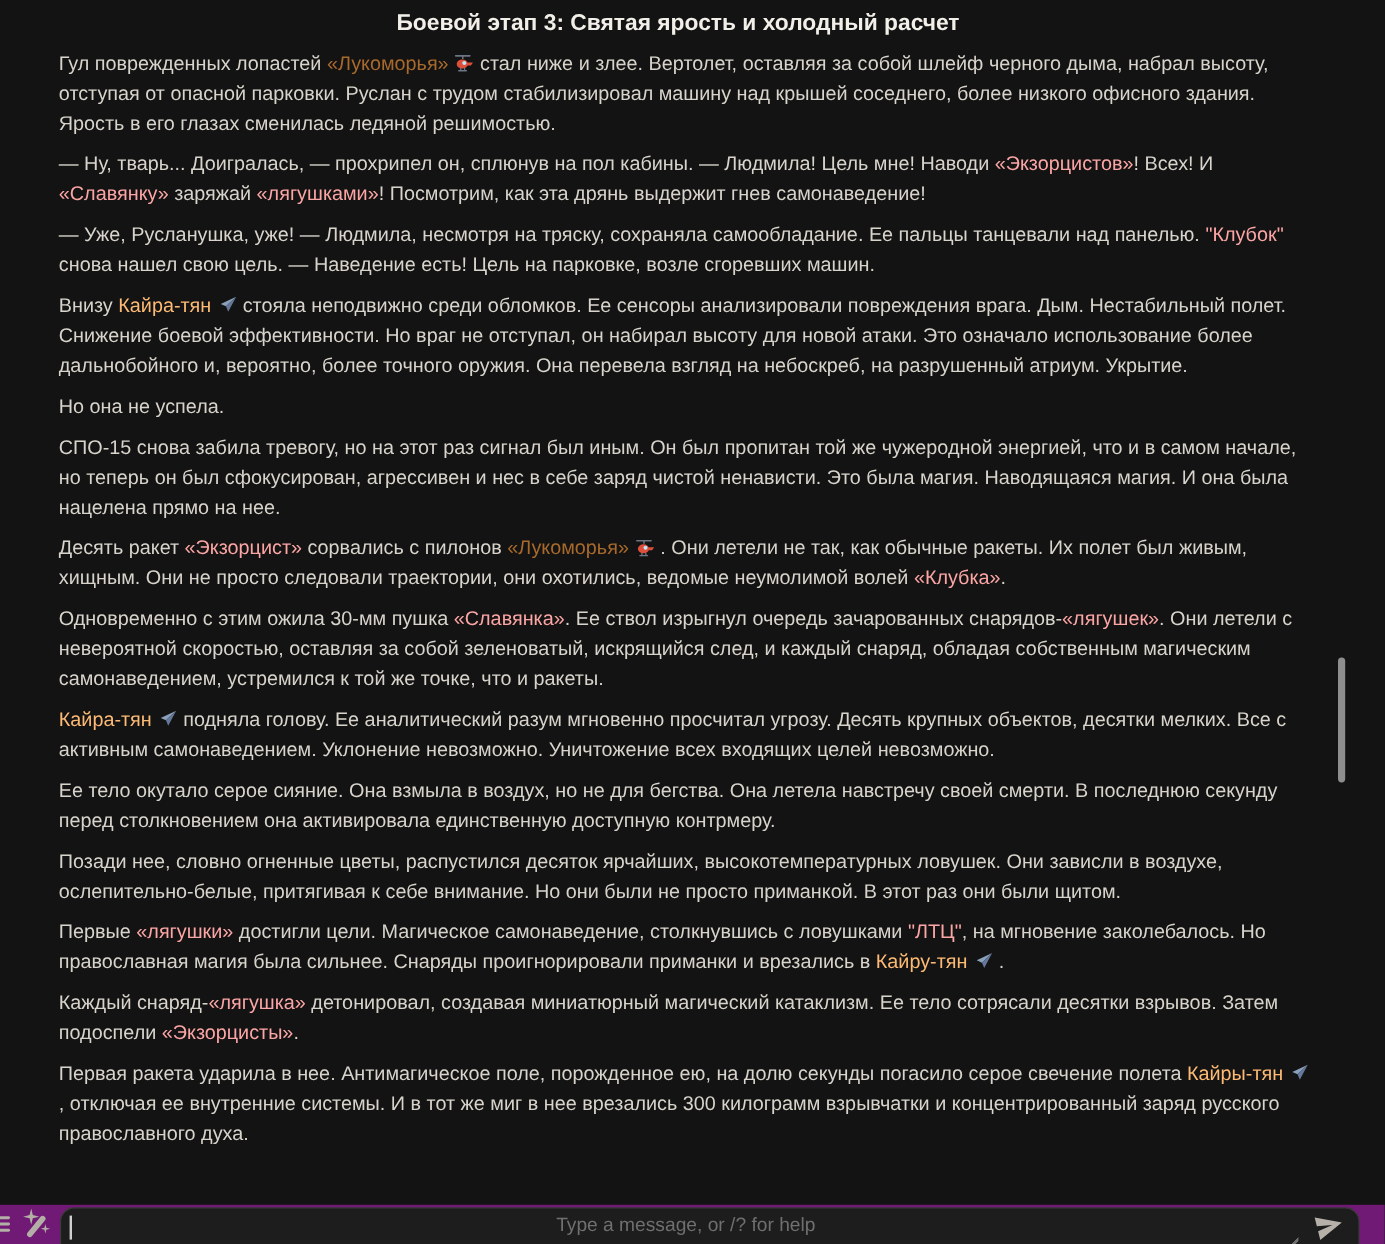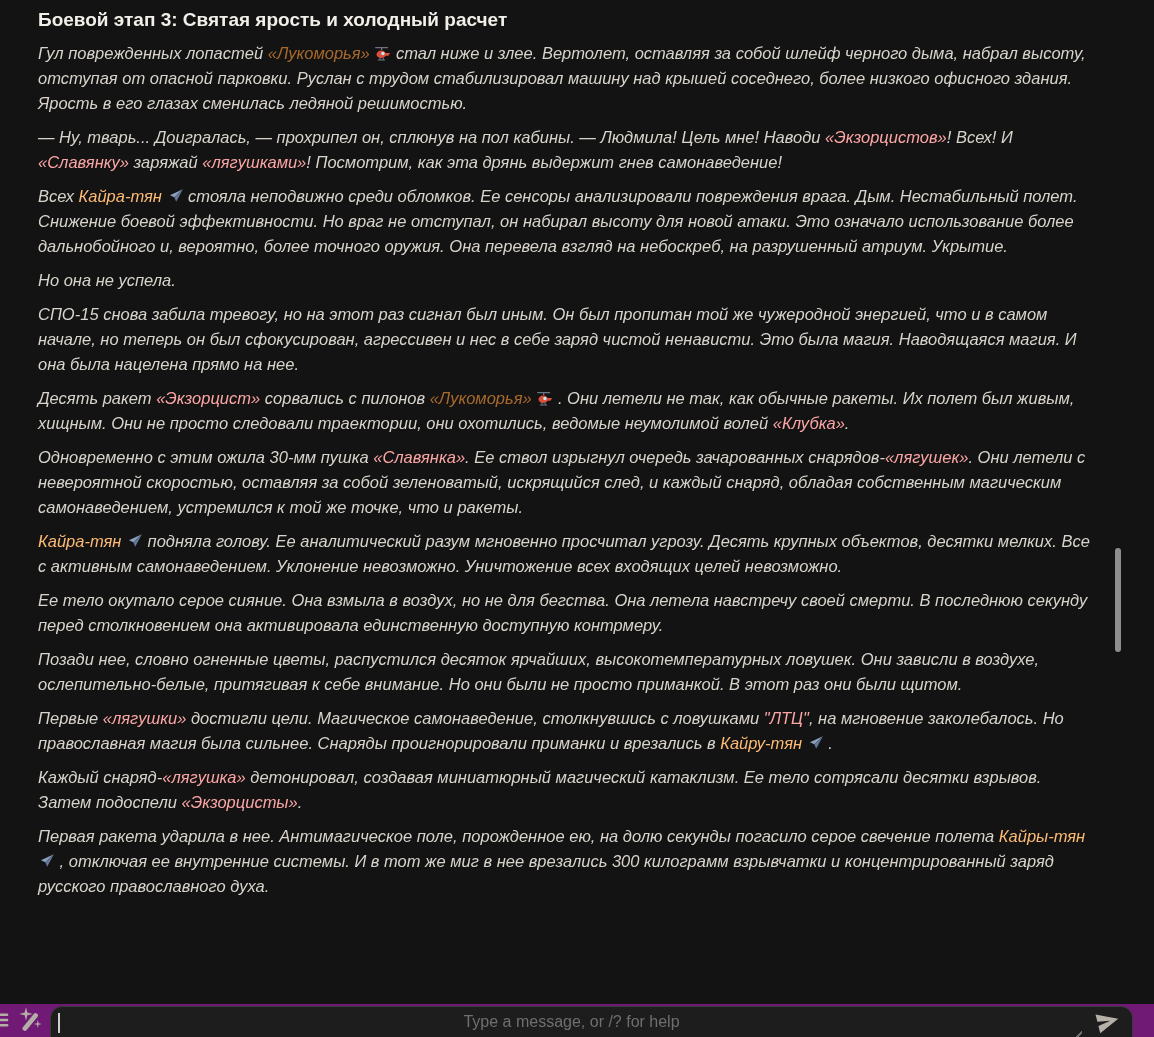--- a/index.html
+++ b/index.html
@@ -9,23 +9,23 @@
     background:#131313;
     font-family:"Liberation Sans","DejaVu Sans",sans-serif;
   }
   .chat-log {
     position:absolute; top:0; left:0; right:0; bottom:33px;
     padding:8px 62px 0 38px; overflow:hidden;
     color:#d8d4cc; font-size:16.5px; line-height:25px;
   }
   .msg-title {
     margin:0 0 9px 0; font-size:19px; line-height:24px;
-    font-weight:bold; color:#f2efe9;
+    font-weight:bold; color:#f2efe9;text-align:center;
   }
-  .msg-body p { margin:0 0 9px 0;font-style:italic; }
+  .msg-body p { margin:0 0 9px 11px; }
   .q  { color:#fca5a5; }                               
   .m  { color:#a8692c; }                               
   .c  { color:#fdba74; }    
   .emoji { display:inline-block; }
   .emoji svg { vertical-align:-3px; }
 
   .scroll-thumb {
     position:absolute; right:33px; top:548px; width:6px; height:104px;
     border-radius:3px; background:#8e8e8e;
   }
@@ -75,21 +75,22 @@
   <div class="msg-body" id="msg-body">
       <p><span>Гул поврежденных лопастей </span><span class="m">«Лукоморья»</span><span> </span><span class="emoji"><svg viewBox="0 0 20 20" width="17" height="17">
             <path d="M2 3 H16" stroke="#6e7582" stroke-width="1.5" stroke-linecap="round"></path>
             <path d="M9 3 V6" stroke="#6e7582" stroke-width="1.5"></path>
             <ellipse cx="8.5" cy="11" rx="5.5" ry="4.4" fill="#dd4f3b"></ellipse>
             <path d="M12.5 9.5 H19 L17 12.5 H13" fill="#dd4f3b"></path>
             <circle cx="10.5" cy="10" r="2" fill="#bfe6f5"></circle>
             <path d="M5 17.6 H12.5 M7 15.4 V17.6 M10.8 15.4 V17.6" stroke="#6e7582" stroke-width="1.3" stroke-linecap="round"></path>
           </svg></span><span> стал ниже и злее. Вертолет, оставляя за собой шлейф черного дыма, набрал высоту, отступая от опасной парковки. Руслан с трудом стабилизировал машину над крышей соседнего, более низкого офисного здания. Ярость в его глазах сменилась ледяной решимостью.</span></p>
       <p><span>— Ну, тварь... Доигралась, — прохрипел он, сплюнув на пол кабины. — Людмила! Цель мне! Наводи </span><span class="q">«Экзорцистов»</span><span>! Всех! И </span><span class="q">«Славянку»</span><span> заряжай </span><span class="q">«лягушками»</span><span>! Посмотрим, как эта дрянь выдержит гнев самонаведение!</span></p>
-      <p><span>Всех </span><span class="c">Кайра-тян</span><span> </span><span class="emoji"><svg viewBox="0 0 20 20" width="17" height="17">
+      <p><span>— Уже, Русланушка, уже! — Людмила, несмотря на тряску, сохраняла самообладание. Ее пальцы танцевали над панелью. </span><span class="q">"Клубок"</span><span> снова нашел свою цель. — Наведение есть! Цель на парковке, возле сгоревших машин.</span></p>
+      <p><span>Внизу </span><span class="c">Кайра-тян</span><span> </span><span class="emoji"><svg viewBox="0 0 20 20" width="17" height="17">
             <path fill="#8ba0ba" d="M18.6 1.4 L3.4 8.6 L8.6 10.9 Z"></path>
             <path fill="#64789a" d="M18.6 1.4 L8.6 10.9 L10.8 16.2 Z"></path>
           </svg></span><span> стояла неподвижно среди обломков. Ее сенсоры анализировали повреждения врага. Дым. Нестабильный полет. Снижение боевой эффективности. Но враг не отступал, он набирал высоту для новой атаки. Это означало использование более дальнобойного и, вероятно, более точного оружия. Она перевела взгляд на небоскреб, на разрушенный атриум. Укрытие.</span></p>
       <p><span>Но она не успела.</span></p>
       <p><span>СПО-15 снова забила тревогу, но на этот раз сигнал был иным. Он был пропитан той же чужеродной энергией, что и в самом начале, но теперь он был сфокусирован, агрессивен и нес в себе заряд чистой ненависти. Это была магия. Наводящаяся магия. И она была нацелена прямо на нее.</span></p>
       <p><span>Десять ракет </span><span class="q">«Экзорцист»</span><span> сорвались с пилонов </span><span class="m">«Лукоморья»</span><span> </span><span class="emoji"><svg viewBox="0 0 20 20" width="17" height="17">
             <path d="M2 3 H16" stroke="#6e7582" stroke-width="1.5" stroke-linecap="round"></path>
             <path d="M9 3 V6" stroke="#6e7582" stroke-width="1.5"></path>
             <ellipse cx="8.5" cy="11" rx="5.5" ry="4.4" fill="#dd4f3b"></ellipse>
             <path d="M12.5 9.5 H19 L17 12.5 H13" fill="#dd4f3b"></path>

